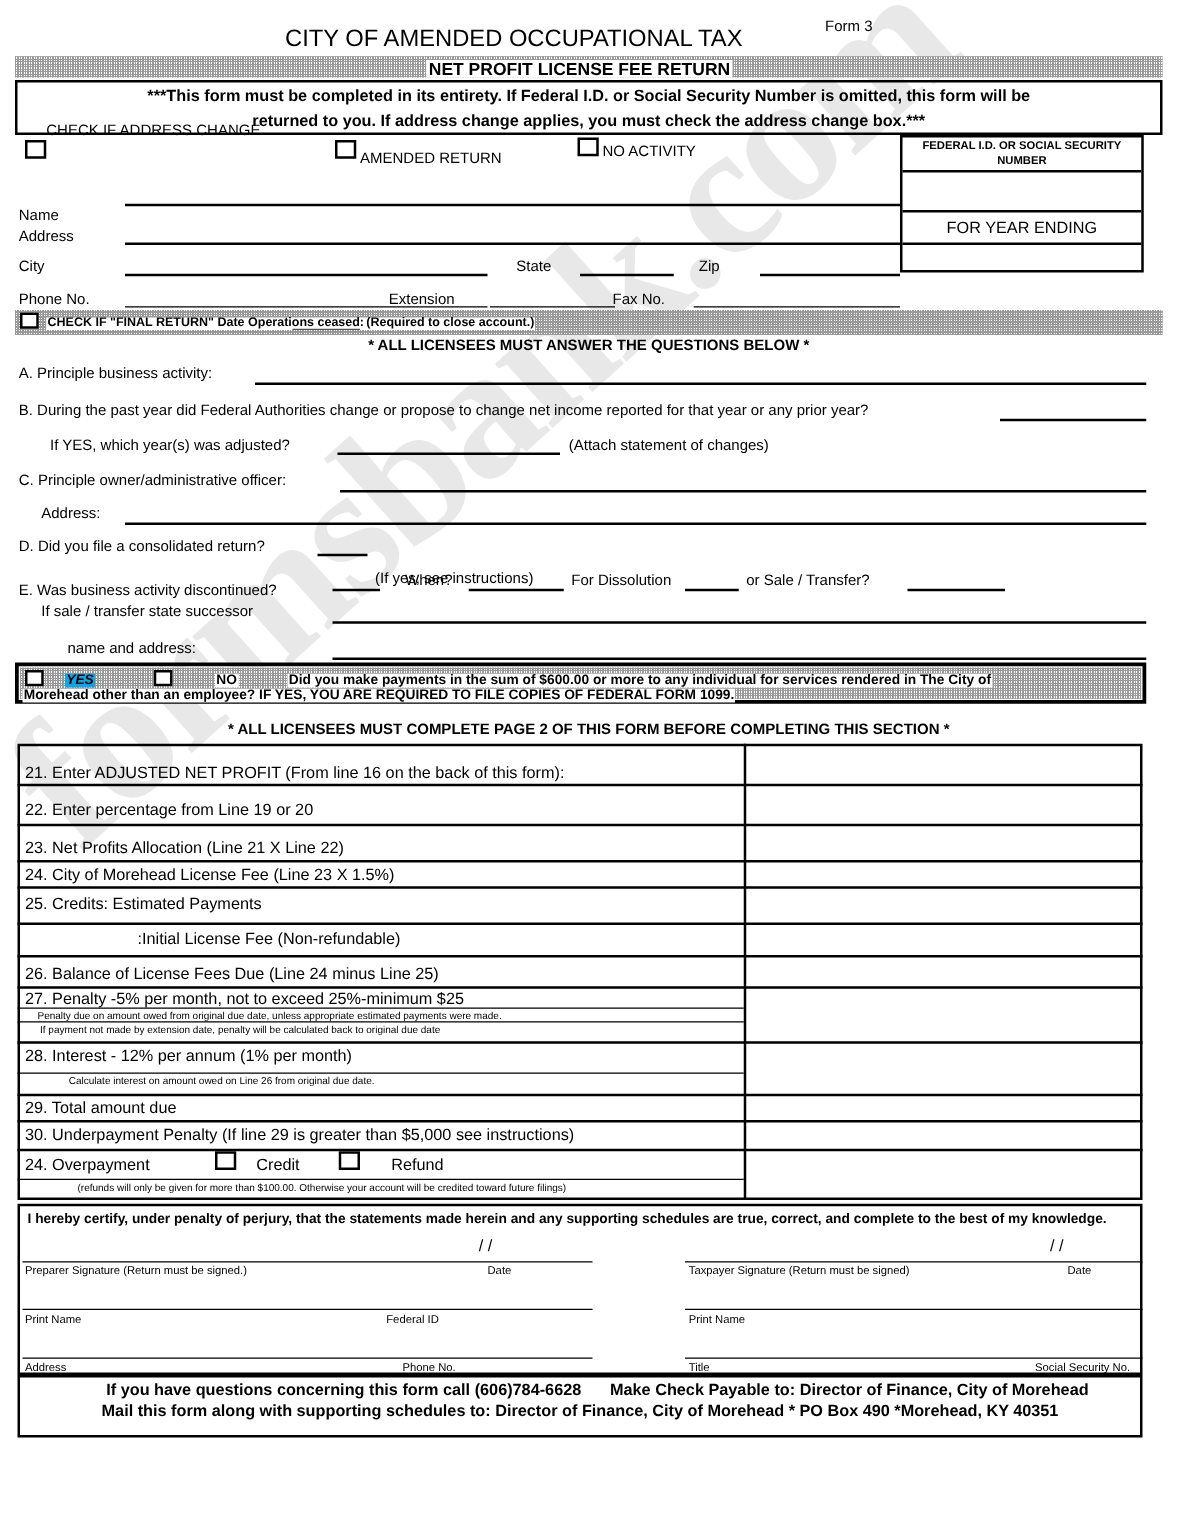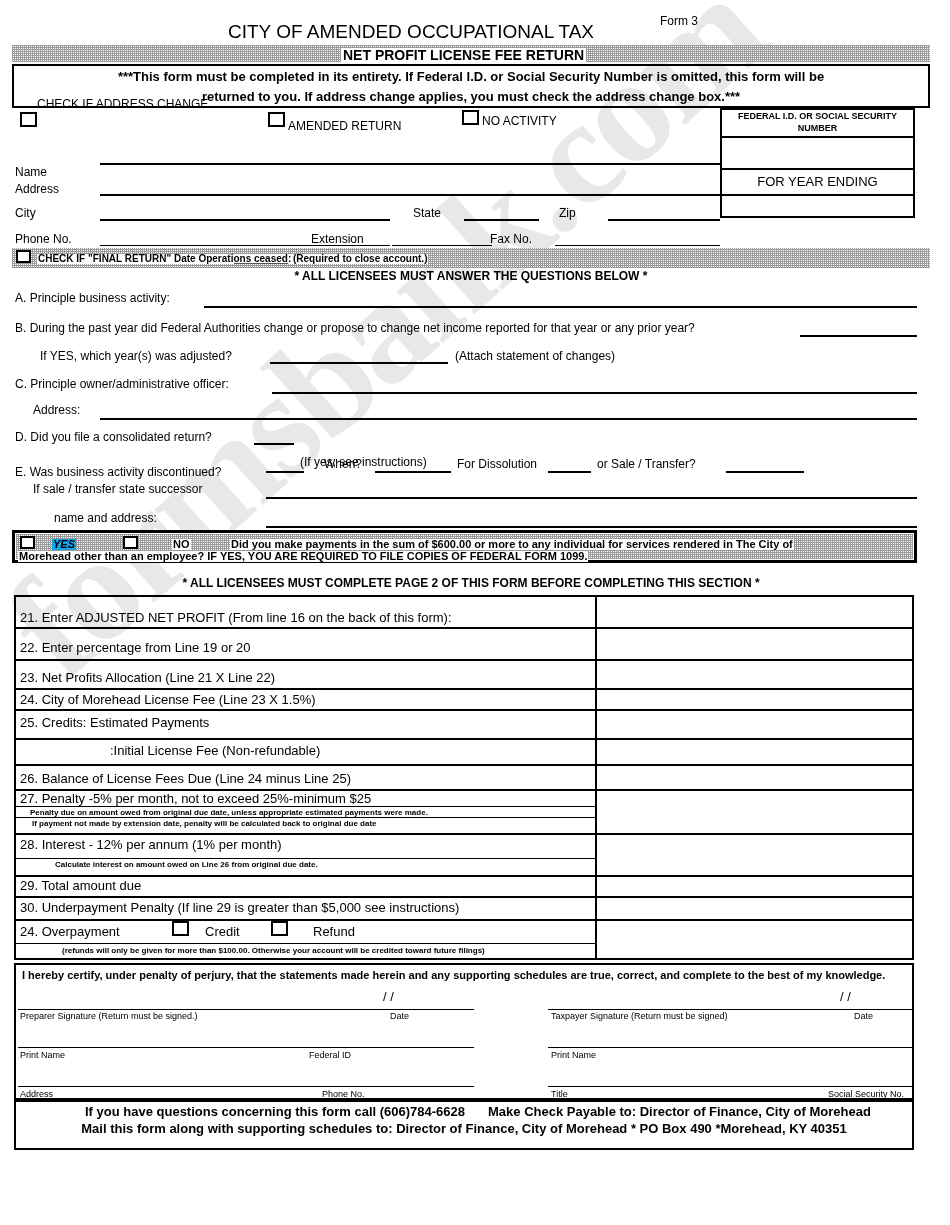--- a/index.html
+++ b/index.html
@@ -64,21 +64,21 @@
   .cb.sm { width: 15px; height: 13px; }
   
   .gray {
     position: absolute;
     background-color: #ffffff;
     background-image:
       repeating-linear-gradient(0deg, #9a9a9a 0px, #9a9a9a 1px, transparent 1px, transparent 2px),
       repeating-linear-gradient(90deg, #9a9a9a 0px, #9a9a9a 1px, transparent 1px, transparent 2px);
     box-sizing: border-box;
   }
-  .fs8 { font-size: 8px; font-weight: bold; }
+  .fs8 { font-size: 8px; }
   .fs9 { font-size: 9px; }
   .fs10 { font-size: 10px; }
   .fs11 { font-size: 11px; }
   .fs12 { font-size: 12px; }
   .fs13 { font-size: 13px; }
   .fs14 { font-size: 14px; }
   .fs19 { font-size: 19px; }
   .b { font-weight: bold; }
   .ctr { text-align: center; }
 </style>

